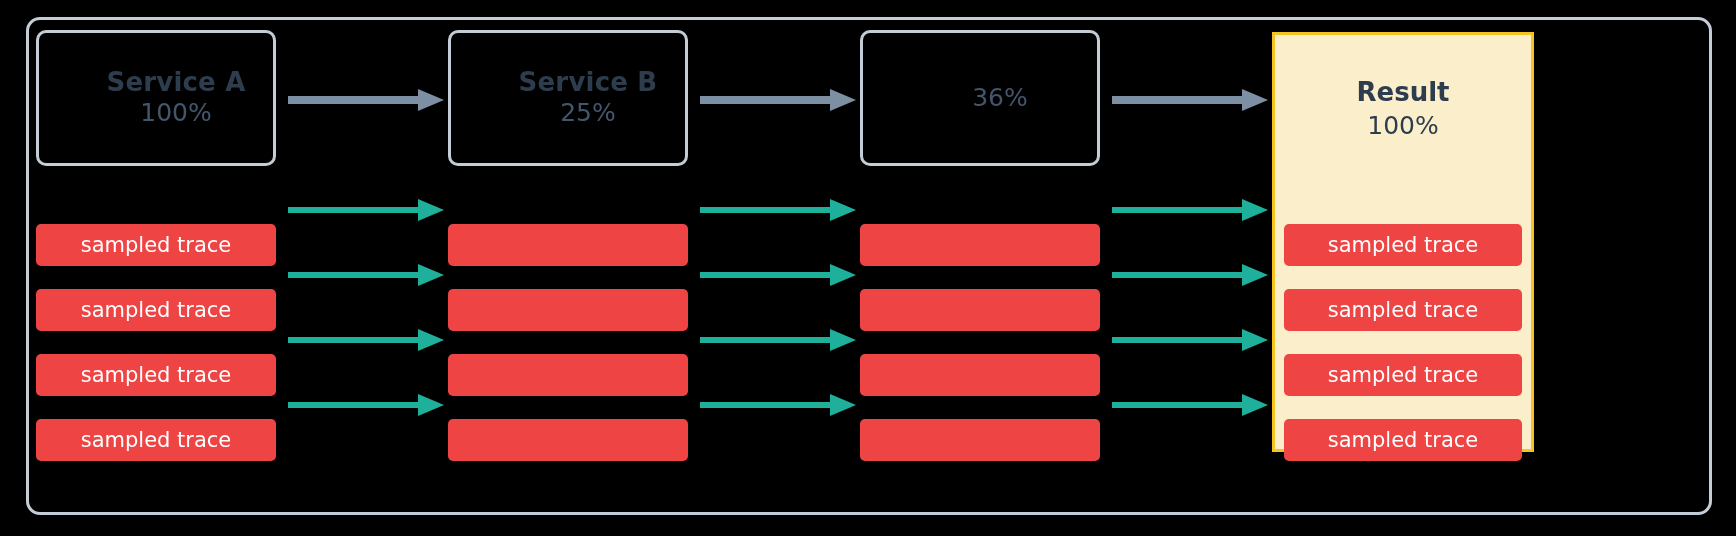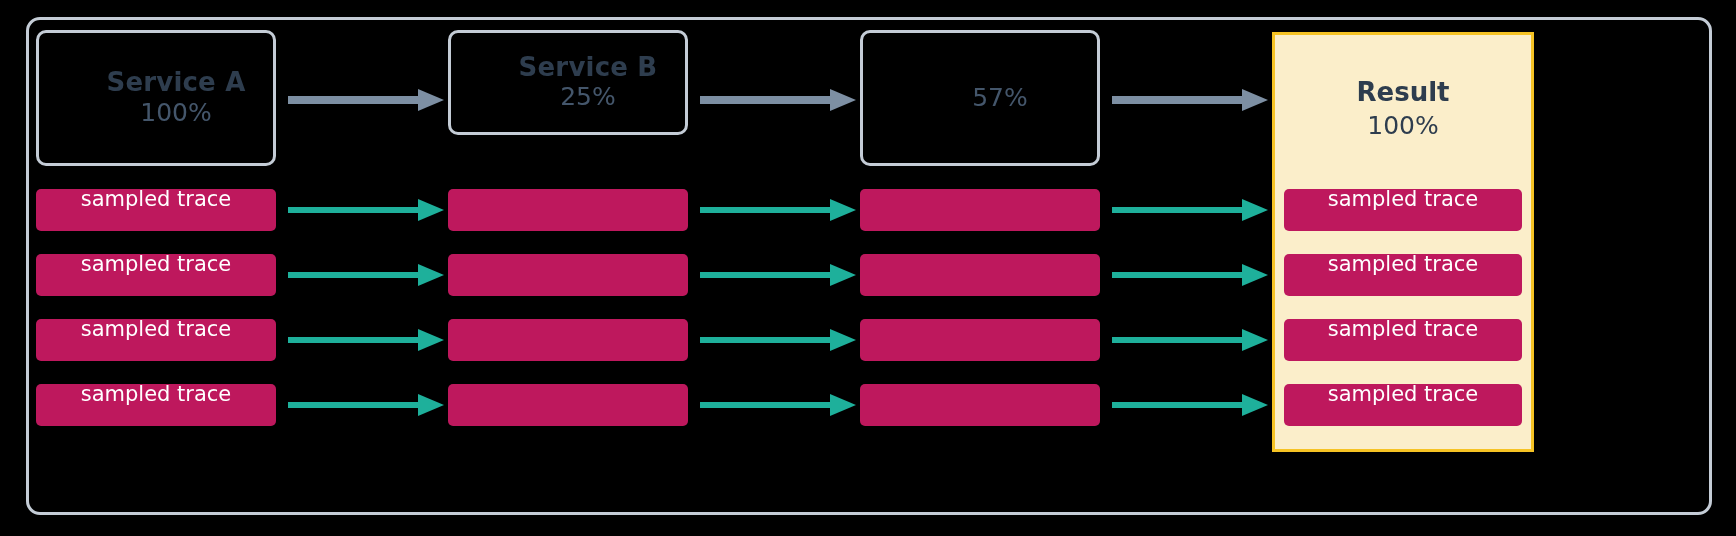--- a/index.html
+++ b/index.html
@@ -73,24 +73,26 @@
   .result-pct {
     position: absolute;
     left: 0; right: 0; top: 76px;
     text-align: center;
     font-size: 25px;
     color: #2e3d4e;
   }
 
   
   .trace-bar {
-    background: #be185d;
+    background: #ef4444;
     border-radius: 5px;
     display: flex;
+    align-items: center;
     justify-content: center;
+    margin-top: 35px;
   }
   .trace-bar span {
     color: #ffffff;
     font-size: 21px;
     line-height: 1;
     white-space: nowrap;
   }
 
   
   .arrow { position: absolute; }
@@ -101,27 +103,27 @@
 
 <div id="stage">
 
   <div class="outer-frame abs"></div>
 
   <div class="abs service-box" style="left:36px; top:30px; width:240px; height:136px;">
     <div class="service-title">Service A</div>
     <div class="service-pct">100%</div>
   </div>
 
-  <div class="abs service-box" style="left:448px; top:30px; width:240px; height:105px;">
+  <div class="abs service-box" style="left:448px; top:30px; width:240px; height:136px;">
     <div class="service-title">Service B</div>
     <div class="service-pct">25%</div>
   </div>
 
   <div class="abs service-box" style="left:860px; top:30px; width:240px; height:136px;">
-    <div class="service-pct">57%</div>
+    <div class="service-pct">36%</div>
   </div>
 
   <div class="abs result-box" style="left:1272px; top:32px; width:262px; height:420px;">
     <div class="result-title">Result</div>
     <div class="result-pct">100%</div>
   </div>
 
   <div class="arrow" style="left:288px; top:86px;">
     <svg width="156" height="28" viewBox="0 0 156 28">
       <rect x="0" y="10" width="134" height="8" fill="#7d8fa3"></rect>

